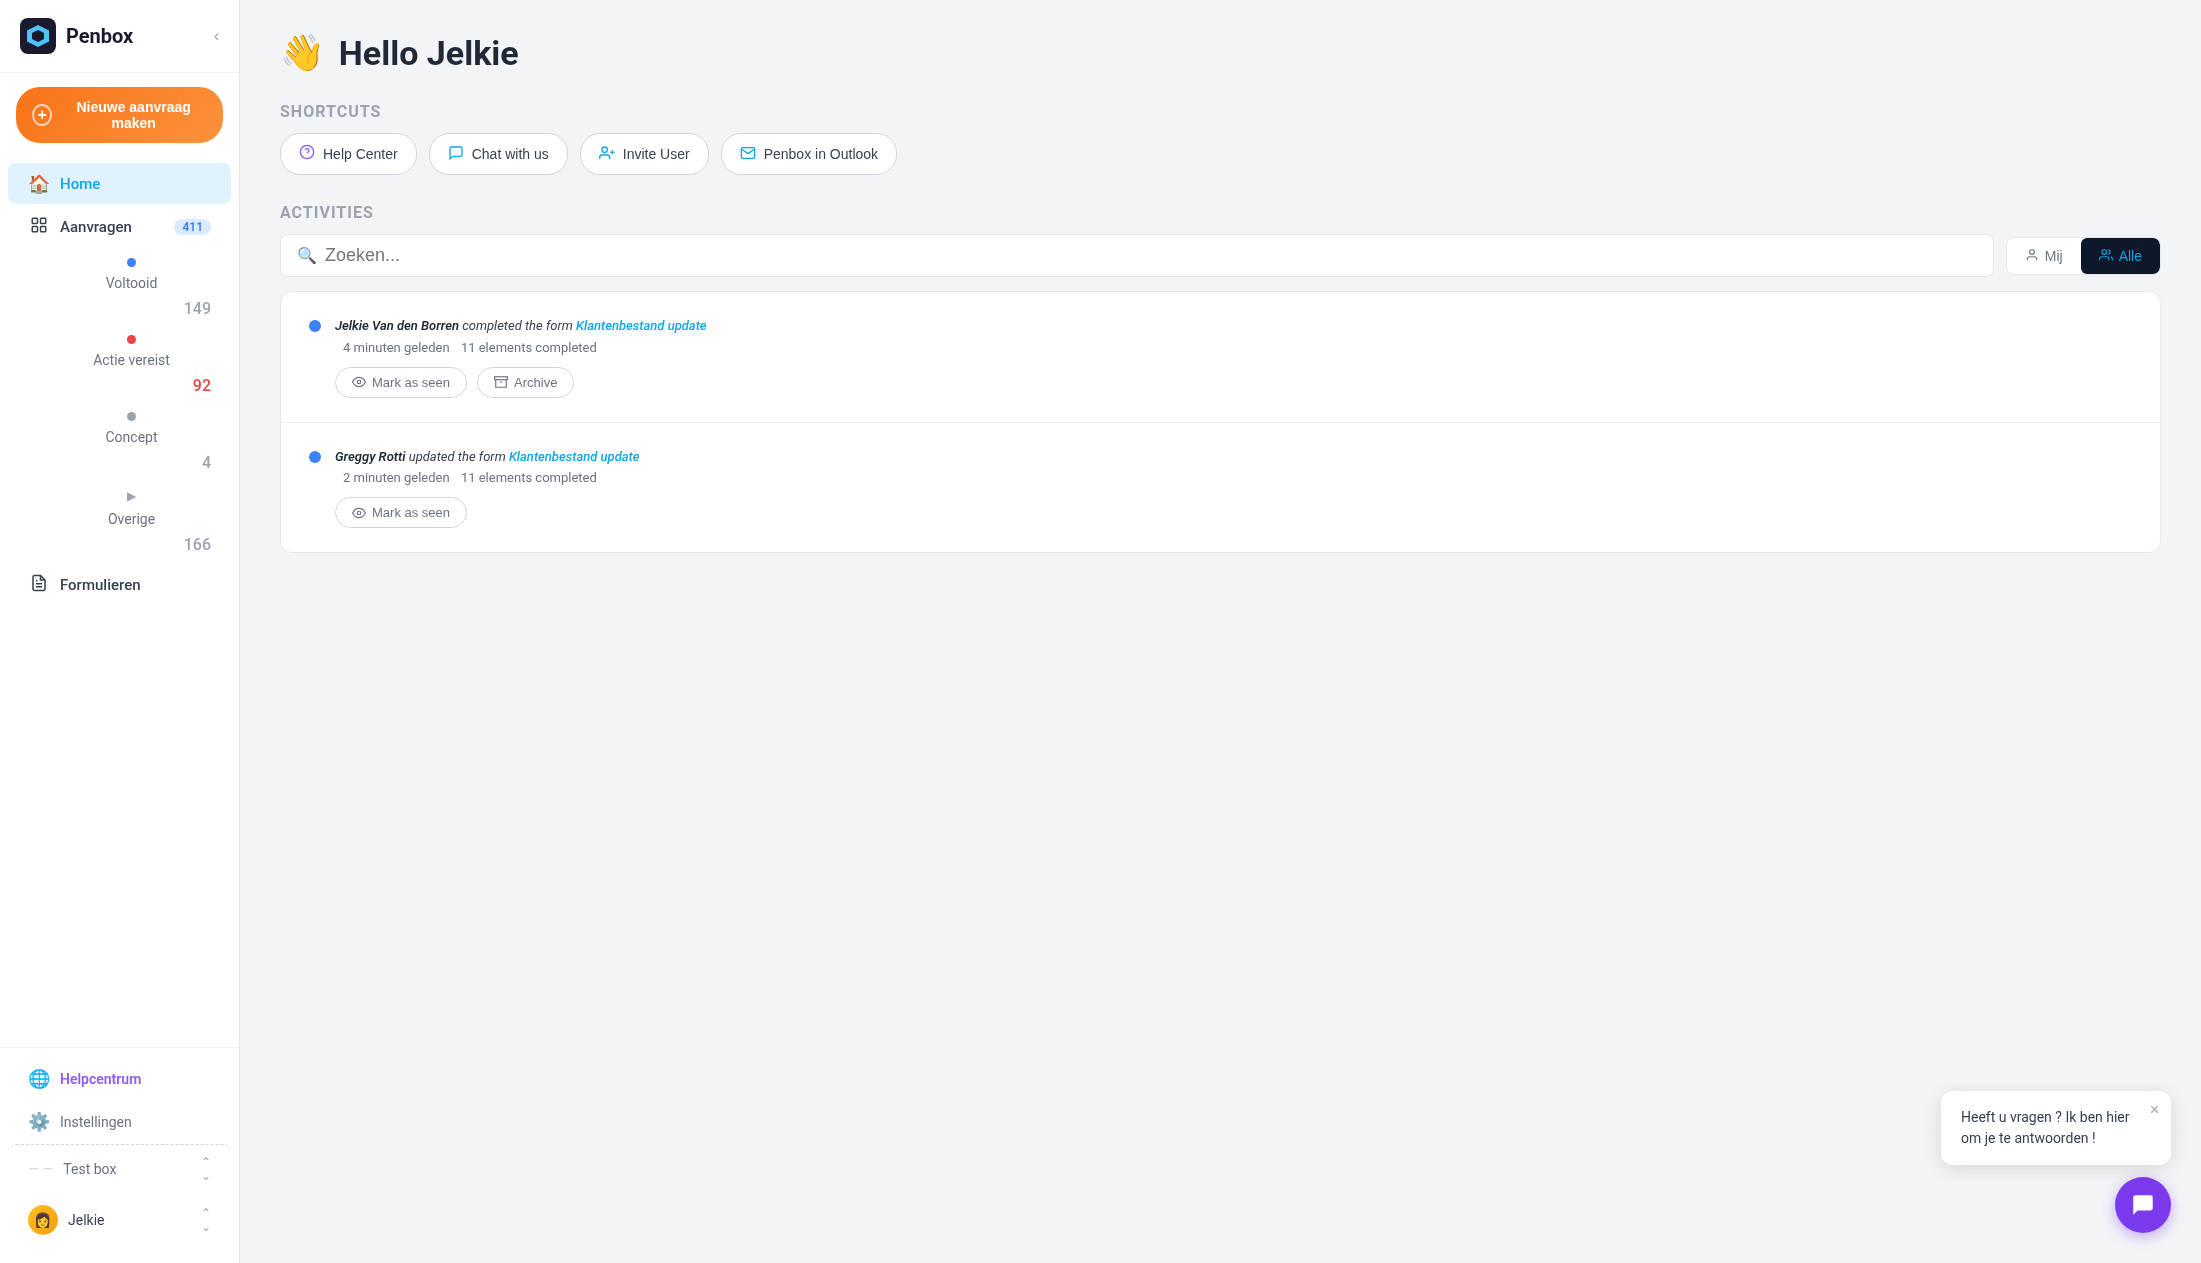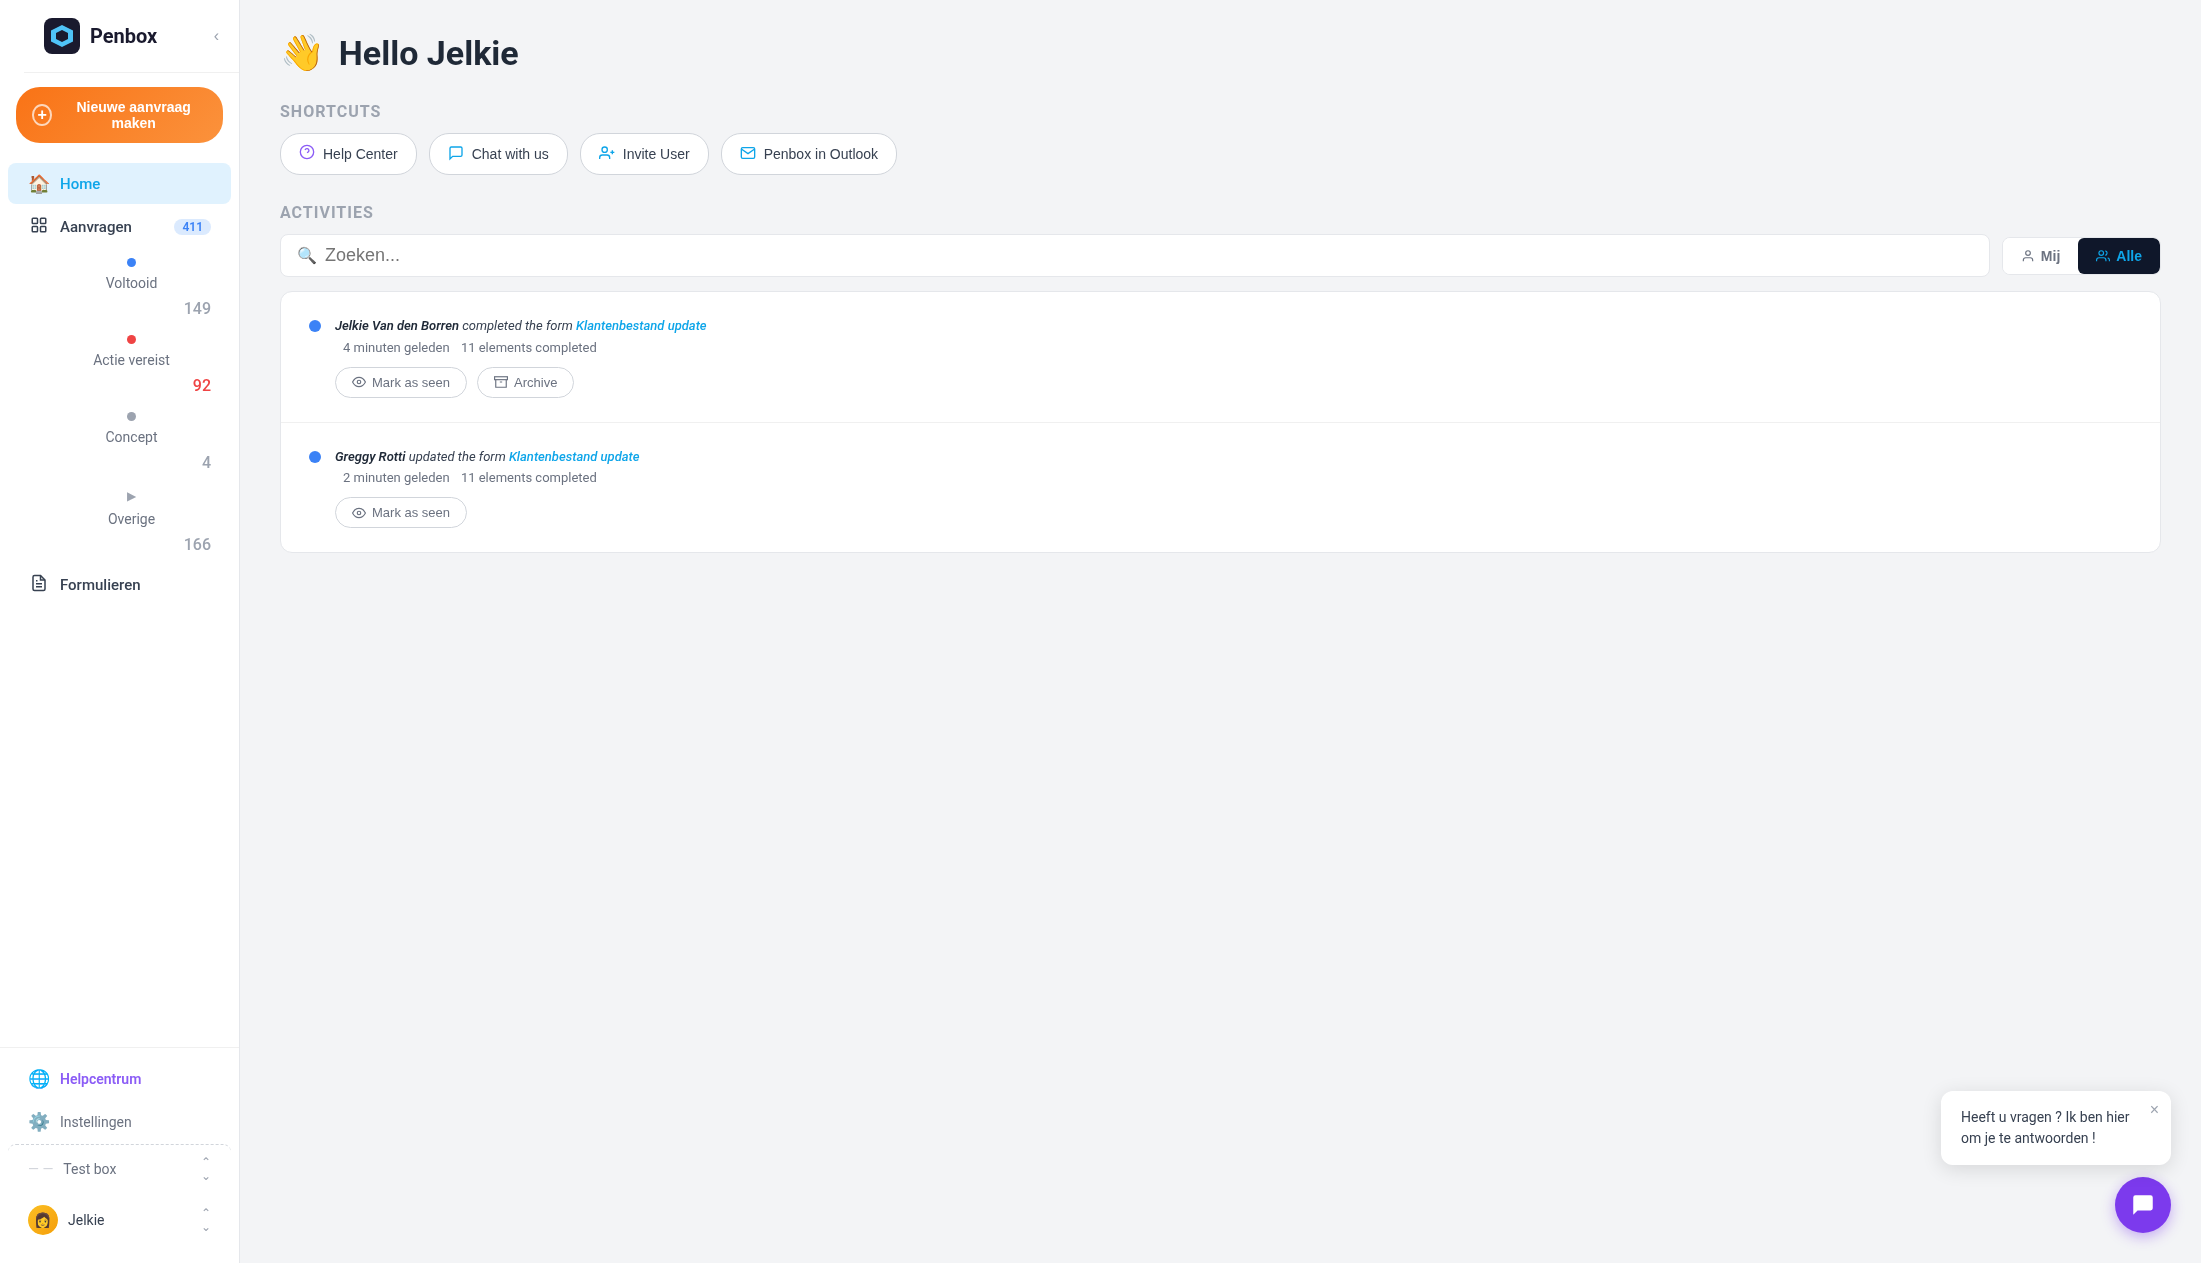--- a/index.html
+++ b/index.html
@@ -15,21 +15,20 @@
       border-right: 1px solid #e5e7eb;
       height: 100vh;
       overflow-y: auto;
     }
     .sidebar-header {
       display: flex;
       align-items: center;
       justify-content: space-between;
       padding: 18px 20px;
       border-bottom: 1px solid #f0f0f0;
-      margin-left: 24px;
     }
     .sidebar-logo {
       display: flex;
       align-items: center;
       gap: 10px;
     }
     .logo-icon {
       width: 36px;
       height: 36px;
       background: #1a1a2e;
@@ -276,26 +275,25 @@
       display: flex;
       border: 1.5px solid #e5e7eb;
       border-radius: 8px;
       overflow: hidden;
       background: #fff;
     }
     .filter-btn {
       padding: 10px 18px;
       cursor: pointer;
       font-size: 14px;
-      font-weight: 700;
+      font-weight: 400;
       color: #6b7280;
       background: #fff;
       border: none;
       display: flex;
-      align-items: center;
       gap: 6px;
     }
     .filter-btn.active { background: #0f172a; color: #0ea5e9; border-radius: 6px; }
     .activities-list {
       background: #fff;
       border-radius: 12px;
       border: 1px solid #e5e7eb;
       overflow: hidden;
     }
     .activity-item {

